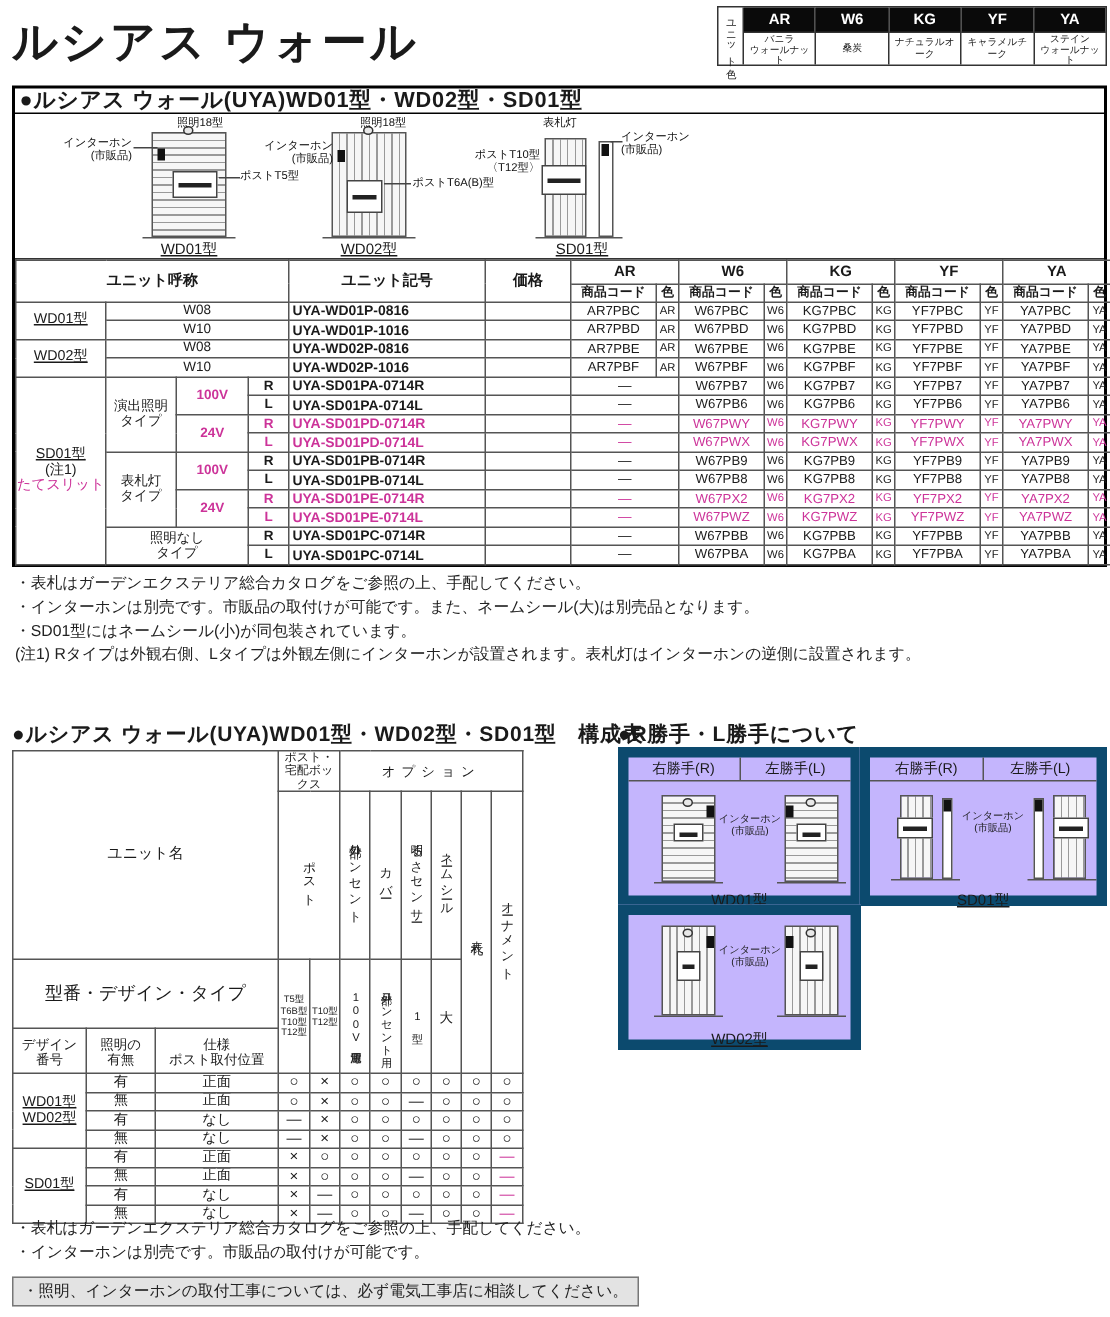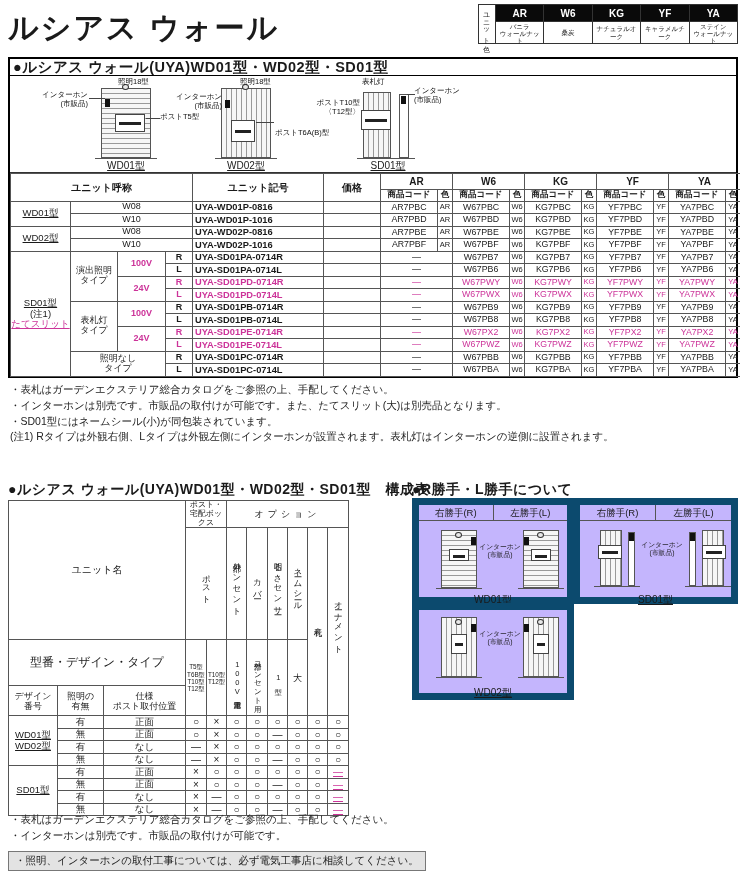--- a/index.html
+++ b/index.html
@@ -1,21 +1,21 @@
 <!DOCTYPE html>
 <html lang="ja" style="--pink: #cc3399; --ink: #1a1a1a;"><head>
 <meta charset="utf-8">
 <style>
   :root{ --pink:#cc3399; --ink:#1a1a1a; --line:#555; }
   *{box-sizing:border-box;margin:0;padding:0;}
   body{font-family:"Liberation Sans","DejaVu Sans",sans-serif;color:var(--ink);background:#fff;}
   .page{position:relative;width:740px;height:878px;background:#fff;overflow:hidden;}
   .pre{white-space:pre-line;}
   .u{text-decoration:underline;}
-  .pk{color:var(--pink);text-decoration:underline;}
+  .pk{color:var(--pink);}
   
   .page-title{position:absolute;left:8px;top:8px;font-size:30px;font-weight:bold;letter-spacing:2px;}
   
   .uc{position:absolute;left:478px;top:4px;width:260px;height:40px;display:flex;border:1px solid #333;background:#fff;}
   .uc-label{width:17px;border-right:1px solid #333;writing-mode:vertical-rl;text-orientation:upright;font-size:7px;text-align:center;line-height:17px;letter-spacing:0;}
   .uc-col{flex:1;display:flex;flex-direction:column;border-right:1px solid #333;}
   .uc-col:last-child{border-right:none;}
   .uc-code{height:17px;background:#0a0a0a;color:#fff;font-weight:bold;font-size:10px;text-align:center;line-height:17px;border-bottom:1px solid #333;}
   .uc-name{flex:1;font-size:6.5px;text-align:center;display:flex;align-items:center;justify-content:center;line-height:1.1;padding:1px;}
   
@@ -136,21 +136,21 @@
         <div class="pillar slat-v" style="left:211px;top:12px;width:50px;height:70px;"></div>
         <div class="lightdot" style="left:232px;top:8px;"></div>
         <div class="intercom" style="left:215px;top:24px;"></div>
         <div class="postbox" style="left:221px;top:44px;width:24px;height:22px;">
             <div class="slot"></div>
           </div>
         <div class="ground" style="left:205px;top:82px;width:62px;"></div>
         <div class="dlabel" style="left:158px;top:16px;width:54px;text-align:right;white-space:pre-line;">インターホン
 (市販品)</div>
         <div class="dlabel" style="left:230px;top:1px;">照明18型</div>
-        <div class="dlabel" style="left:265px;top:52px;">ポストT6A(B)型</div>
+        <div class="dlabel" style="left:265px;top:41px;">ポストT6A(B)型</div>
         <div class="lead" style="left:246px;top:46px;width:18px;"></div>
         <div class="cap" style="left:211px;top:83px;width:50px;">WD02型</div>
 
         <div class="pillar slat-v" style="left:353px;top:16px;width:28px;height:66px;"></div>
         <div class="pillar" style="left:389px;top:18px;width:10px;height:64px;"></div>
         <div class="intercom" style="left:391px;top:20px;"></div>
         <div class="postbox" style="left:351px;top:34px;width:30px;height:20px;">
             <div class="slot"></div>
           </div>
         <div class="ground" style="left:347px;top:82px;width:58px;"></div>
@@ -422,21 +422,21 @@
             <td class="c-col">YF</td>
         <td class="c-cc">YA7PBA</td>
             <td class="c-col">YA</td>
       </tr>
     </tbody>
       </table>
   </div>
 
   <div class="notes" style="top:382px;">
     <div>・表札はガーデンエクステリア総合カタログをご参照の上、手配してください。</div>
-    <div>・インターホンは別売です。市販品の取付けが可能です。また、たてスリット(大)は別売品となります。</div>
+    <div>・インターホンは別売です。市販品の取付けが可能です。また、ネームシール(大)は別売品となります。</div>
     <div>・SD01型にはネームシール(小)が同包装されています。</div>
     <div>(注1) Rタイプは外観右側、Lタイプは外観左側にインターホンが設置されます。表札灯はインターホンの逆側に設置されます。</div>
   </div>
 
   <div class="sec-title" style="left:8px;top:481px;">●ルシアス ウォール(UYA)WD01型・WD02型・SD01型　構成表</div>
   <table class="ct">
     <colgroup>
       <col style="width:49px">
         <col style="width:46px">
         <col style="width:82px">

